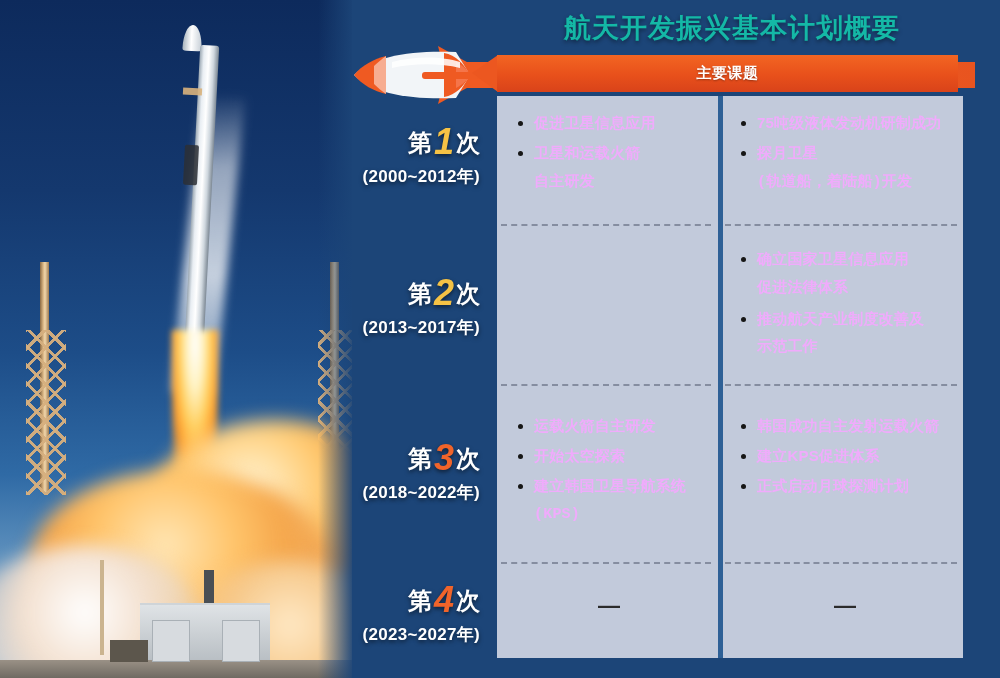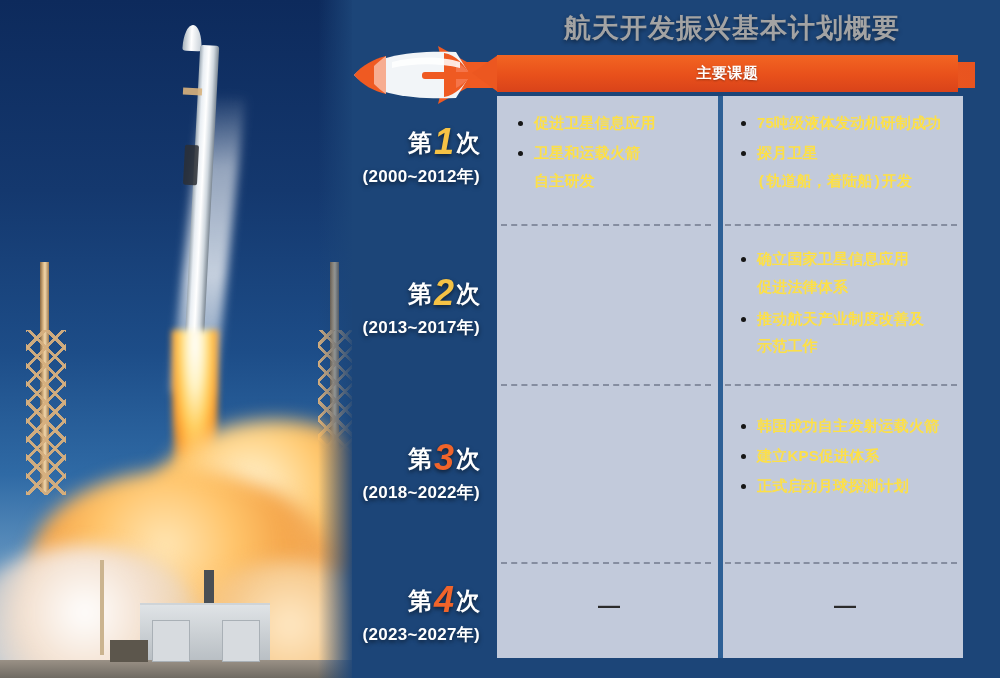--- a/index.html
+++ b/index.html
@@ -53,21 +53,21 @@
   .pad-stack{position:absolute;left:204px;top:570px;width:10px;height:38px;background:#4a4f54;}
   .pad-aux{position:absolute;left:110px;top:640px;width:38px;height:22px;background:#5c564c;}
   .ground{position:absolute;left:0;top:660px;width:352px;height:18px;background:linear-gradient(180deg,#9a9186,#6f6a62);}
   .photo-fade{position:absolute;right:0;top:0;width:34px;height:678px;
        background:linear-gradient(90deg,rgba(28,69,120,0) 0%,rgba(28,69,120,.92) 100%);}
 
   
   .title{
     position:absolute;left:497px;top:6px;width:470px;height:44px;
     display:flex;align-items:center;justify-content:center;
-    color:#a3a3a3;font-size:27px;font-weight:bold;letter-spacing:1px;
+    color:#14b8a6;font-size:27px;font-weight:bold;letter-spacing:1px;
     text-shadow:0 2px 4px rgba(0,0,0,.45);
   }
 
   
   .rocket-icon{position:absolute;left:352px;top:44px;width:150px;height:62px;}
   .flame-trail{position:absolute;left:455px;top:62px;width:520px;height:26px;
        background:linear-gradient(90deg,#f05a22 0%,#ef5a22 70%,#e8541f 100%);}
 
   
   .colhead{
@@ -92,21 +92,21 @@
 
   
   .rowgrid{position:absolute;left:497px;top:96px;width:466px;height:562px;}
   .rowline{position:absolute;height:0;border-top:2px dashed #7b8396;opacity:.85;}
   .rl-a{left:4px;width:210px;}
   .rl-b{left:228px;width:232px;}
 
   .cell{position:absolute;box-sizing:border-box;padding:0 8px 0 10px;}
   .bullets{list-style:none;margin:0;padding:0;}
   .bullets li{position:relative;padding-left:19px;margin:0 0 7px 0;
-    font-size:15px;font-weight:bold;color:#fde047;line-height:1.52;letter-spacing:.2px;}
+    font-size:15px;font-weight:bold;color:#f0abfc;line-height:1.52;letter-spacing:.2px;}
   .bullets li:before{content:"";position:absolute;left:3px;top:9px;
     width:5px;height:5px;border-radius:50%;background:#161616;}
   .bullets li.cont{padding-left:19px;font-family:Liberation Mono, monospace;}
   .bullets li.cont:before{display:none;}
   .dash-cell{display:flex;align-items:center;justify-content:center;
     font-size:22px;font-weight:bold;color:#2b2b2b;}
   .phase-wrap{position:absolute;width:160px;text-align:right;}
   .phase-line1{color:#ffffff;font-size:24px;font-weight:bold;
     text-shadow:0 2px 4px rgba(0,0,0,.55);white-space:nowrap;line-height:1;}
   .phase-num{font-size:36px;font-style:italic;font-weight:bold;
@@ -221,20 +221,28 @@
 
   <div class="cell" style="left:728px;top:248px;width:232px">
     <ul class="bullets">
       <li>确立国家卫星信息应用</li>
       <li class="cont">促进法律体系</li>
       <li>推动航天产业制度改善及</li>
       <li class="cont">示范工作</li>
     </ul>
   </div>
 
+  <div class="cell" style="left:505px;top:415px;width:206px">
+    <ul class="bullets">
+      <li>运载火箭自主研发</li>
+      <li>开始太空探索</li>
+      <li>建立韩国卫星导航系统</li>
+      <li class="cont">(KPS)</li>
+    </ul>
+  </div>
   <div class="cell" style="left:728px;top:415px;width:232px">
     <ul class="bullets">
       <li>韩国成功自主发射运载火箭</li>
       <li>建立KPS促进体系</li>
       <li>正式启动月球探测计划</li>
     </ul>
   </div>
 
   <div class="cell dash-cell" style="left:505px;top:586px;width:206px;height:40px">—</div>
   <div class="cell dash-cell" style="left:728px;top:586px;width:232px;height:40px">—</div>

